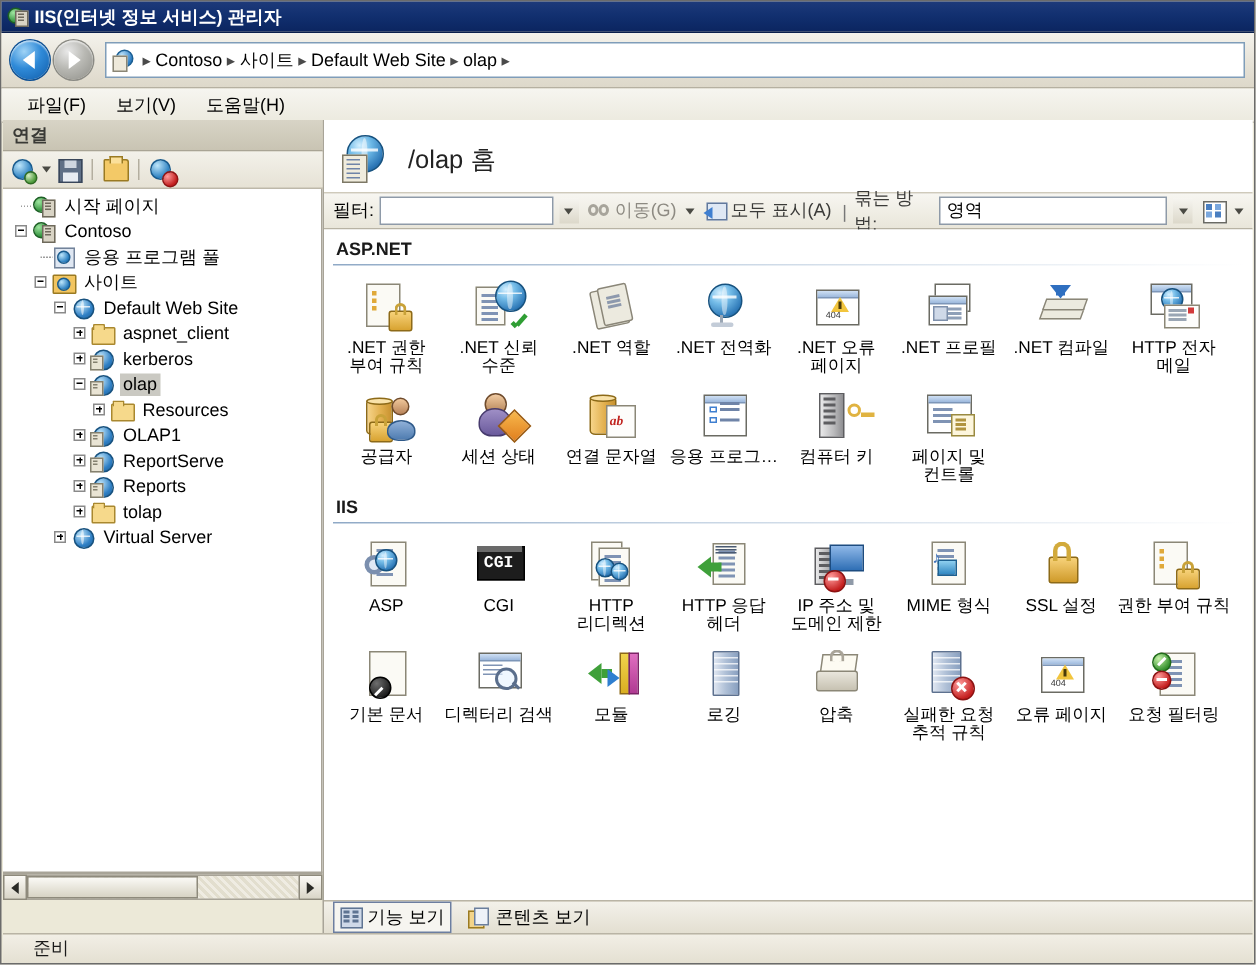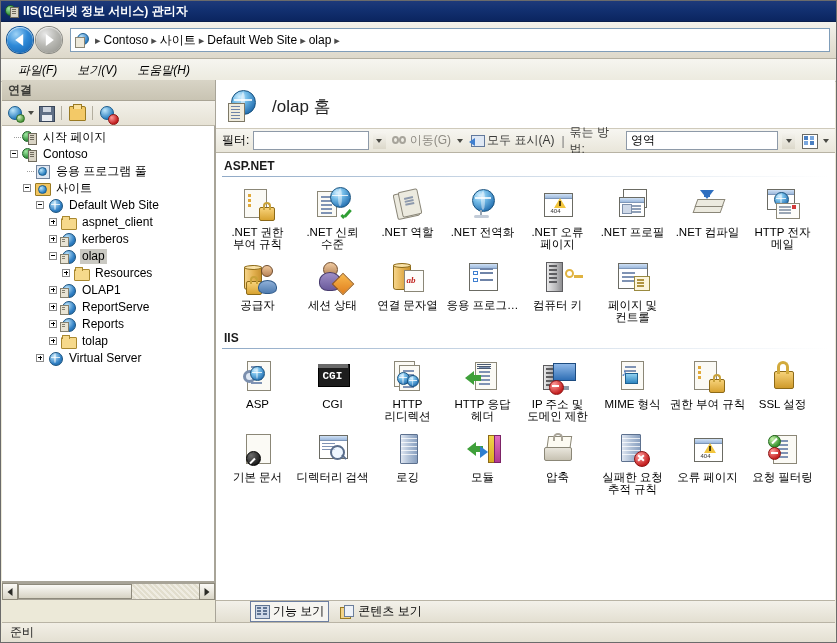--- a/index.html
+++ b/index.html
@@ -56,21 +56,21 @@
   .crumb-ico .cp{position:absolute;left:0;bottom:0;width:8px;height:9px;background:#eee9da;border:1px solid #8a8676;}
   .crumb-txt{font-size:12px;color:#000;white-space:nowrap;}
   .sep{color:#4a4a4a;font-size:11px;padding:0 1px;}
 
   
   .menubar{
     height:22px;display:flex;align-items:center;gap:2px;padding:0 8px;
     background:linear-gradient(to bottom,#f6f5f0 0%,#eceadf 100%);
     border-bottom:1px solid #c3bfb2;
   }
-  .menuitem{padding:2px 9px;font-size:12px;color:#000;white-space:nowrap;font-style:italic;}
+  .menuitem{padding:2px 9px;font-size:12px;color:#000;white-space:nowrap;}
 
   
   .split{position:absolute;left:1px;top:79px;right:1px;bottom:42px;display:flex;}
   .leftpane{width:213px;display:flex;flex-direction:column;background:#ece9d8;
     border-right:1px solid #a8a498;}
   .rightpane{flex:1;display:flex;flex-direction:column;background:#fff;position:relative;}
 
   
   .pane-head{
     height:20px;display:flex;align-items:center;padding:0 6px;
@@ -285,29 +285,29 @@
     background:#dfe8f4;}
   .mono{font-family:"Liberation Mono","DejaVu Sans Mono",monospace;}
 
   
   .bottom{position:absolute;left:1px;right:1px;bottom:1px;height:41px;}
   .tabrow{height:22px;display:flex;align-items:stretch;background:#ece9d8;}
   .tabrow .spacer{width:213px;flex:0 0 auto;background:#ece9d8;border-right:1px solid #a8a498;}
   .tabs{flex:1;display:flex;align-items:center;gap:7px;padding:0 6px;
     background:linear-gradient(to bottom,#f3f1ea,#e3dfd1);border-top:1px solid #b9b4a5;}
   .tab{display:flex;align-items:center;gap:4px;padding:1px 4px;font-size:12px;white-space:nowrap;}
-  .tab.active{border:1px solid #6c7ea0;background:#f6f5f0;margin-left:28px;}
+  .tab.active{border:1px solid #6c7ea0;background:#f6f5f0;}
   .ic-feat{width:14px;height:13px;position:relative;flex:0 0 auto;}
   .ic-feat:before{content:"";position:absolute;left:0;top:0;width:13px;height:12px;background:#cfd9e8;border:1px solid #5f7492;}
   .ic-feat:after{content:"";position:absolute;left:2px;top:2px;width:4px;height:1.5px;background:#5f7492;
     box-shadow:0 3px 0 #5f7492,0 6px 0 #5f7492,6px 0 0 #5f7492,6px 3px 0 #5f7492,6px 6px 0 #5f7492;}
   .ic-cont{width:14px;height:13px;position:relative;flex:0 0 auto;}
   .ic-cont:before{content:"";position:absolute;left:0;top:2px;width:9px;height:10px;background:#f3d489;border:1px solid #9a7a22;}
   .ic-cont:after{content:"";position:absolute;right:0;top:0;width:8px;height:10px;background:#eef2f8;border:1px solid #6b7e9b;}
-  .statusbar{height:19px;display:flex;align-items:center;padding:0 8px;font-size:12px;color:#1a1a1a;
+  .statusbar{height:19px;display:flex;align-items:center;padding:0 20px;font-size:12px;color:#1a1a1a;
     background:linear-gradient(to bottom,#f2efe6,#e4e0d2);border-top:1px solid #b9b4a5;}
 </style>
 </head>
 <body>
 
 <div id="app">
 
   <div class="titlebar">
     <span class="tb-icon">
         <i class="g"></i>
@@ -730,31 +730,31 @@
             <div class="cell">
               <div class="glyph">
                 <i class="doc lines" style="left:8px;top:4px;width:21px;height:27px"></i>
                 <i style="position:absolute;left:12px;top:16px;width:11px;height:9px;background:linear-gradient(to bottom,#8fd0f0,#2f86c0);border:1px solid #1d6090"></i>
        <i style="position:absolute;left:9px;top:9px;color:#3a6fb8;font-size:11px">♪</i>
               </div>
               <div class="cap">MIME 형식</div>
             </div>
             <div class="cell">
               <div class="glyph">
+                <i style="position:absolute;left:11px;top:14px;width:18px;height:16px;background:linear-gradient(to bottom,#f7d27a,#cf9a2a);border:1px solid #8d6a18;border-radius:2px"></i>
+      <i style="position:absolute;left:14px;top:4px;width:12px;height:13px;border:3px solid #d2aa3c;border-bottom:none;border-radius:6px 6px 0 0;box-sizing:border-box"></i>
+              </div>
+              <div class="cap">SSL 설정</div>
+            </div>
+            <div class="cell">
+              <div class="glyph">
                 <i class="doc bullets" style="left:6px;top:4px"></i>
                 <i class="lock" style="right:3px;bottom:4px"></i>
               </div>
               <div class="cap">권한 부여 규칙</div>
-            </div>
-            <div class="cell">
-              <div class="glyph">
-                <i style="position:absolute;left:11px;top:14px;width:18px;height:16px;background:linear-gradient(to bottom,#f7d27a,#cf9a2a);border:1px solid #8d6a18;border-radius:2px"></i>
-      <i style="position:absolute;left:14px;top:4px;width:12px;height:13px;border:3px solid #d2aa3c;border-bottom:none;border-radius:6px 6px 0 0;box-sizing:border-box"></i>
-              </div>
-              <div class="cap">SSL 설정</div>
             </div>
             <div class="cell">
               <div class="glyph">
                 <i class="doc " style="left:8px;top:4px;width:23px;height:28px"></i>
                 <i style="position:absolute;left:8px;bottom:4px;width:13px;height:13px;border-radius:50%;background:radial-gradient(circle at 32% 28%,#6e6e6e,#1c1c1c 75%);border:1px solid #000"></i>
        <i style="position:absolute;left:11px;bottom:8px;width:7px;height:2px;background:#fff;transform:rotate(-45deg)"></i>
               </div>
               <div class="cap">기본 문서</div>
             </div>
             <div class="cell">
@@ -762,32 +762,32 @@
                 <i class="win" style="left:6px;top:5px;width:27px;height:22px">
                   <i class="tbar"></i>
                 </i>
       <i style="position:absolute;left:9px;top:13px;width:13px;height:1.2px;background:#7f93b4;box-shadow:0 3px 0 #7f93b4,0 6px 0 #7f93b4"></i>
       <i class="mag" style="left:17px;top:15px;width:15px;height:15px"></i>
               </div>
               <div class="cap">디렉터리 검색</div>
             </div>
             <div class="cell">
               <div class="glyph">
-                <i class="bookstack" style="left:12px;top:4px;width:16px;height:28px"></i>
-              </div>
-              <div class="cap">로깅</div>
-            </div>
-            <div class="cell">
-              <div class="glyph">
                 <i style="position:absolute;right:8px;top:5px;width:5px;height:26px;background:linear-gradient(to bottom,#f0d44c,#d9ae22);border:1px solid #8d6a18"></i>
       <i style="position:absolute;right:2px;top:5px;width:5px;height:26px;background:linear-gradient(to bottom,#e06ec0,#b03a92);border:1px solid #7c2366"></i>
       <i class="arrowL" style="left:4px;top:12px"></i>
                 <i class="arrowR" style="left:17px;top:16px"></i>
               </div>
               <div class="cap">모듈</div>
+            </div>
+            <div class="cell">
+              <div class="glyph">
+                <i class="bookstack" style="left:12px;top:4px;width:16px;height:28px"></i>
+              </div>
+              <div class="cap">로깅</div>
             </div>
             <div class="cell">
               <div class="glyph">
                 <i style="position:absolute;left:9px;top:6px;width:22px;height:15px;background:#fdfbf2;border:1px solid #8b8777;transform:skewX(-8deg)"></i>
       <i style="position:absolute;left:6px;top:17px;width:26px;height:12px;background:linear-gradient(to bottom,#e9e6dc,#c7c2b2);border:1px solid #8b8777;border-radius:2px"></i>
       <i style="position:absolute;left:15px;top:3px;width:10px;height:8px;border:2px solid #a9a498;border-bottom:none;border-radius:6px 6px 0 0;box-sizing:border-box"></i>
               </div>
               <div class="cap">압축</div>
             </div>
             <div class="cell">

